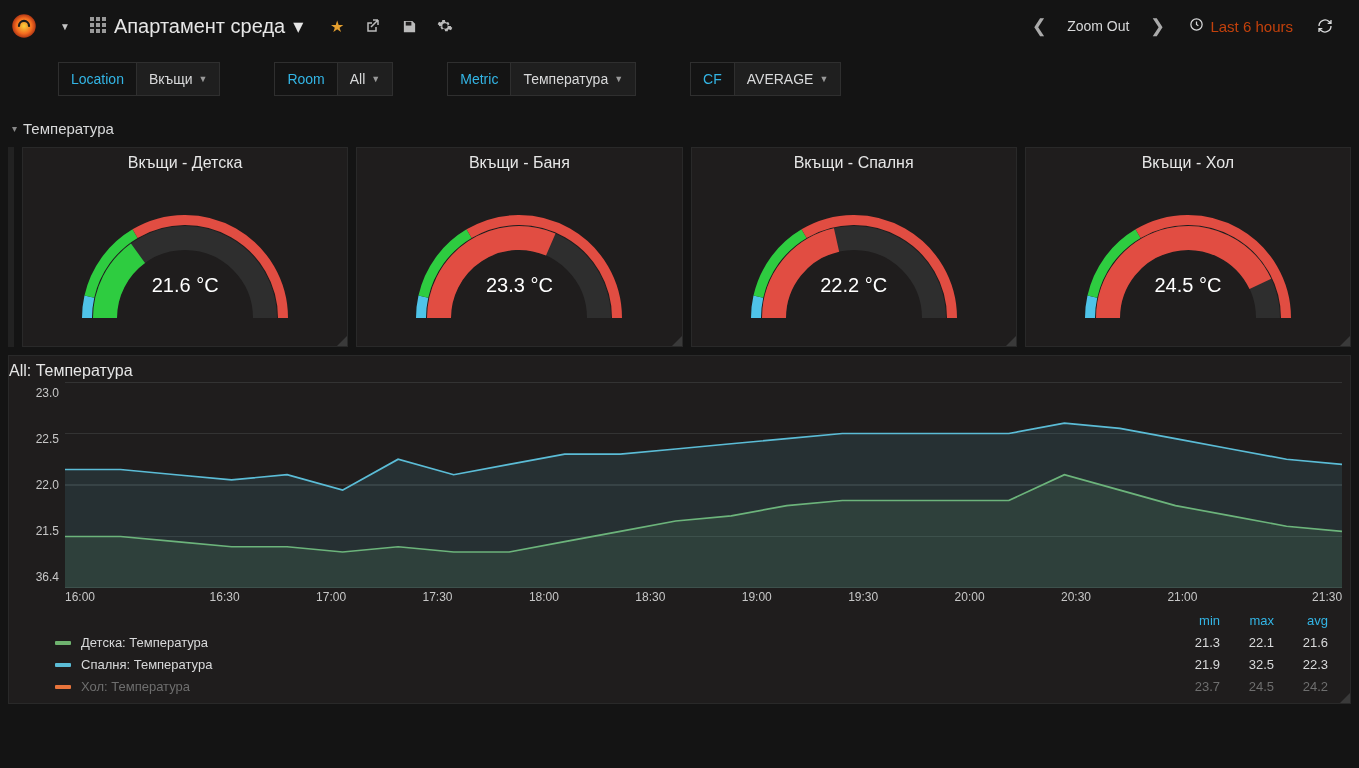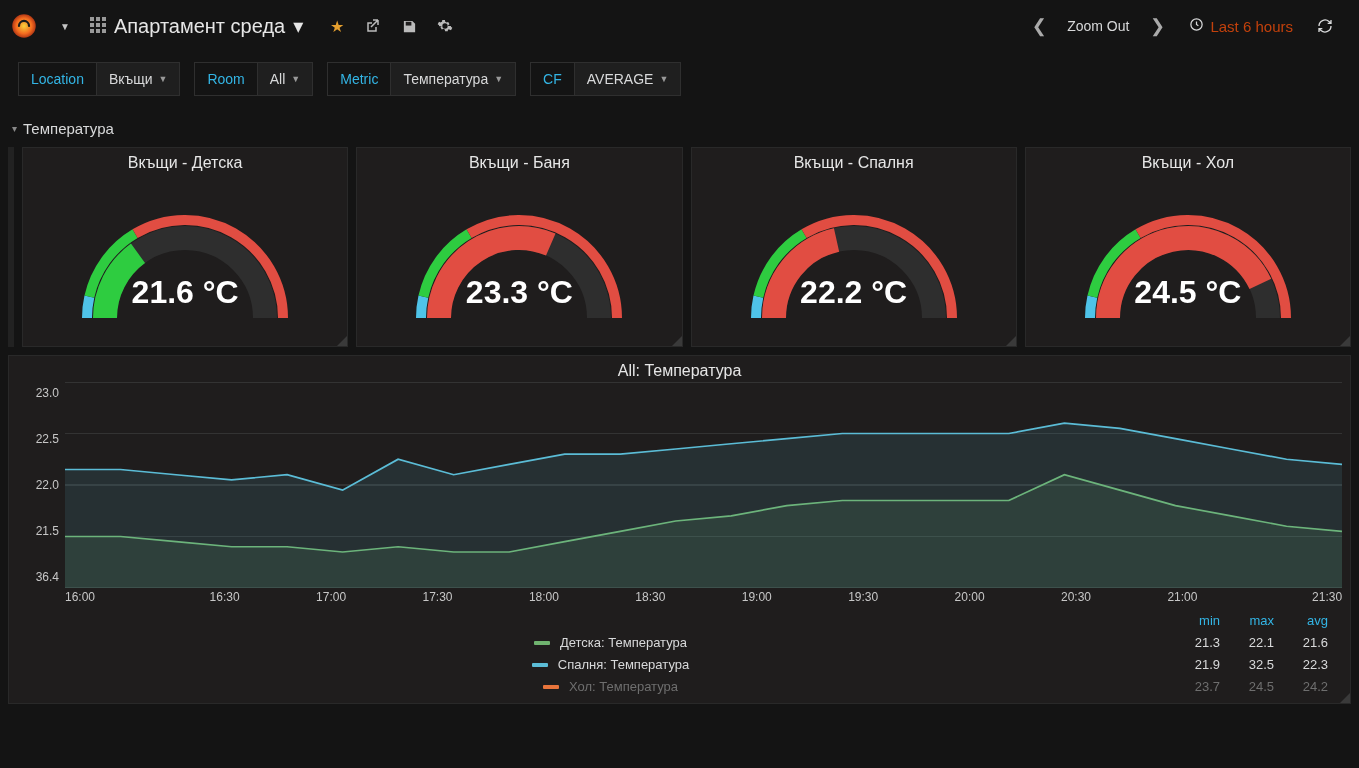--- a/index.html
+++ b/index.html
@@ -28,21 +28,21 @@
   .icon-btn { width:36px; height:36px; display:flex; align-items:center; justify-content:center; color:#aaa; cursor:pointer; font-size:16px; }
   .spacer { flex:1; }
   .time-ctrl { display:flex; align-items:center; gap:4px; }
   .time-range { font-size:15px; color:#c2410c; padding:0 10px; cursor:pointer; display:flex; align-items:center; gap:6px;}
   .zoom-out { font-size:14px; color:#d8d9da; padding:0 6px; cursor:pointer;}
   
   .var-bar {
     display:flex; align-items:center; gap:14px;
     padding: 10px 18px 16px 18px;
   }
-  .var-group { display:flex; }
+  .var-group { display:flex;margin-left:40px; }
   .var-label, .var-value {
     height:34px; line-height:34px; padding:0 12px;
     border:1px solid #2f2f2f;
     display:flex; align-items:center;
     font-size:14px;
   }
   .var-label { color:#33b5e5; background:#141414; border-right:none; }
   .var-value { background:#1f1f1f; color:#d8d9da; cursor:pointer; gap:6px;}
   .var-value .caret { font-size:9px; color:#999; }
   
@@ -56,52 +56,52 @@
     position:relative;
     flex:1;
     height:200px;
     display:flex; flex-direction:column; align-items:center;
   }
   .panel-drag { width:6px; background:#222; }
   .panel-title { color:#e6e6e6; font-size:16px; padding-top:6px; text-align:center; }
   .gauge-wrap { position:relative; width:260px; height:150px; margin-top:6px;}
   .gauge-value {
     position:absolute; left:0; right:0; top:96px;
-    text-align:center; font-size:32px; font-weight:bold; color:#fff;
+    text-align:center; font-size:20px; font-weight:normal; color:#fff;
   }
   .panel-resize { position:absolute; right:0; bottom:0; width:0;height:0;
     border-left:10px solid transparent; border-bottom:10px solid #3a3a3a; }
   
   .graph-panel {
     margin:8px 8px 0 8px;
     background:#1f1d1d;
     border:1px solid #292929;
     position:relative;
     padding:0;
   }
-  .graph-title { text-align:center; color:#e6e6e6; font-size:16px; padding:6px 0 2px 0;}
+  .graph-title { text-align:left; color:#e6e6e6; font-size:16px; padding:6px 0 2px 0;}
   .graph-body { display:flex; padding:0 8px 0 6px; }
   .y-axis { width:50px; display:flex; flex-direction:column; justify-content:space-between; align-items:flex-end; padding:4px 6px 4px 0; font-size:12px; color:#c7c7c7;}
   .plot-area { flex:1; position:relative; height:206px; }
   .plot-grid line { stroke:#333; stroke-width:1; shape-rendering:crispEdges;}
   .x-axis { display:flex; padding:2px 8px 0 56px; font-size:12px; color:#c7c7c7;}
   .x-tick { flex:1; text-align:center; }
   .x-tick:first-child { text-align:left; }
   .x-tick:last-child { text-align:right; }
   
   .legend { padding:6px 10px 6px 34px; font-size:13px; }
   .legend table { width:100%; border-collapse:collapse; }
   .legend th { color:#33b5e5; font-weight:normal; text-align:right; padding:3px 12px; }
   .legend th.empty { width:auto; }
   .legend td { color:#d8d9da; padding:3px 12px; }
   .legend td.num { text-align:right; width:54px; }
   .legend tr.dim td { color:#6e6e6e; }
   .swatch { display:inline-block; width:16px; height:4px; margin-right:10px; vertical-align:middle; border-radius:1px;}
   .series-name { vertical-align:middle; }
-  .legend td.name { text-align:center; }
+  .legend td.name { text-align:left; }
 </style>
 </head>
 <body>
 
 <div class="top-nav">
   <div class="logo">
     <svg width="28" height="28" viewBox="0 0 100 100">
       <defs>
         <radialGradient id="g" cx="50%" cy="50%" r="60%">
           <stop offset="0%" stop-color="#f9d13b"></stop>

